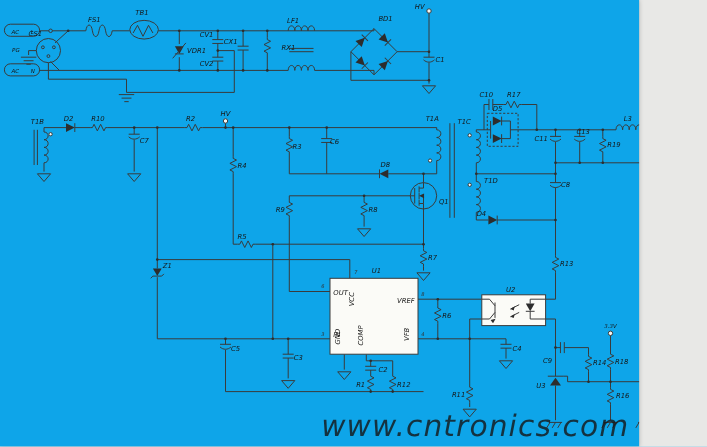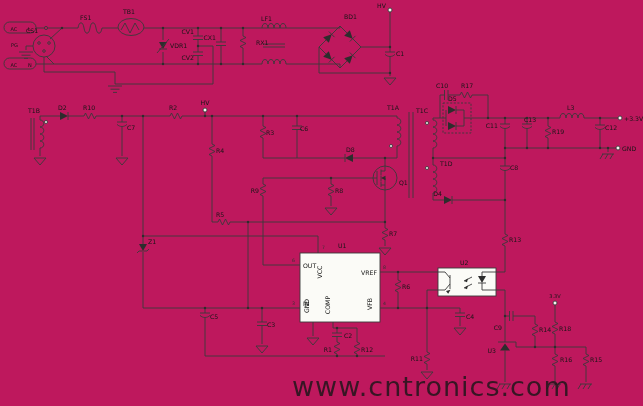--- a/index.html
+++ b/index.html
@@ -1,17 +1,17 @@
 <!DOCTYPE html>
 <html><head>
 <meta charset="utf-8">
 <style>
   html,body{margin:0;padding:0;background:#e8e8e6;}
-  .page{width:643px;height:406px;background:#be185d;position:relative;overflow:hidden;
-        font-family:"DejaVu Sans",sans-serif;box-shadow:0 0 4px rgba(0,0,0,.25);}
+  .page{width:581px;height:406px;background:#0ea5e9;position:relative;overflow:hidden;
+        font-family:"DejaVu Sans",sans-serif;box-shadow:0 0 4px rgba(0,0,0,.25);font-style:italic;}
   .schem path,.schem circle,.schem rect,.schem ellipse{stroke:#3a3a3a;stroke-width:.9;fill:none;}
   .schem .f{fill:#2d2d2d;stroke:none;}
   .schem .dot{fill:#2d2d2d;stroke:none;}
   .schem .od{fill:#f7f7f3;stroke:#3a3a3a;}
   .schem .ic{fill:#fbfbf7;}
   .schem .dash{stroke-dasharray:2,1.6;}
   .schem text{stroke:none;fill:#161616;font-size:6.2px;font-family:"DejaVu Sans",sans-serif;}
   .schem text.s5{font-size:5px;}
   .schem text.s45{font-size:4.6px;fill:#333;}
   .schem text.wm{font-size:27px;letter-spacing:1px;opacity:.8;font-weight:500;}

